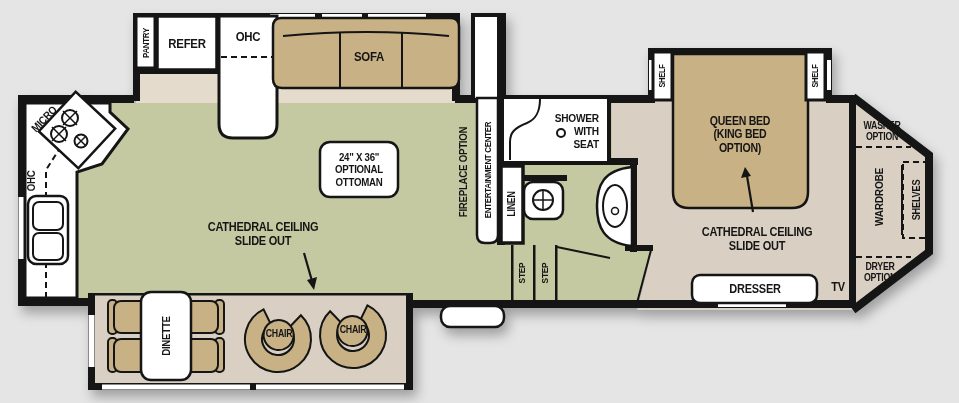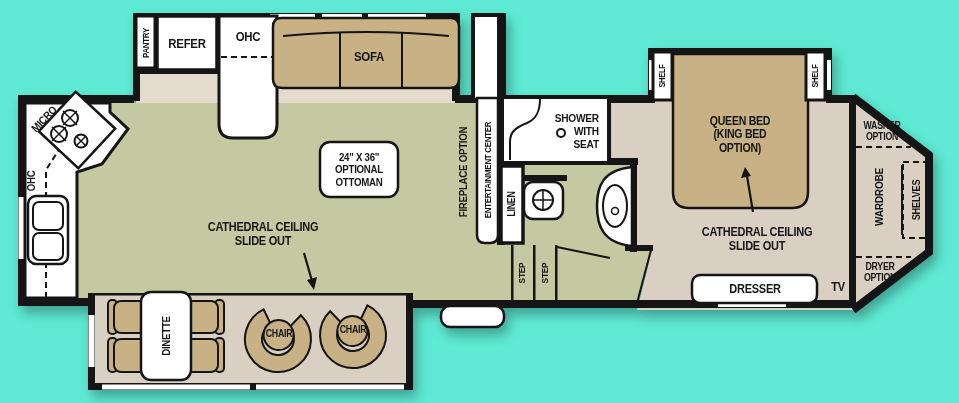--- a/index.html
+++ b/index.html
@@ -1,16 +1,16 @@
 <!DOCTYPE html>
 <html style="--floor-living: #c4c9a2; --floor-bedroom: #d9d0c3; --furniture: #c8b285; --counter: #e4dbcd; --wall: #151515; --fixture: #ffffff;"><head>
 <meta charset="utf-8">
 <style>
   html,body{margin:0;padding:0;background:#fff;}
-  #stage{position:relative;width:959px;height:403px;background:#5eead4;overflow:hidden;
+  #stage{position:relative;width:959px;height:403px;background:#e5e5e5;overflow:hidden;
          font-family:"Liberation Sans",sans-serif;}
   #plan-svg{position:absolute;left:0;top:0;filter:drop-shadow(4px 7px 6px rgba(0,0,0,.30));}
   .wall{fill:var(--wall);}
   .win{fill:#fff;}
   .fix{fill:var(--fixture);stroke:var(--wall);}
   .tan{fill:var(--furniture);stroke:var(--wall);}
   .lbl{position:absolute;font-weight:bold;color:#151515;white-space:pre-line;
        text-align:center;line-height:1.12;letter-spacing:-0.3px;z-index:5;}
   .h{transform:translate(-50%,-50%) scaleX(0.88);}
   .v{transform:translate(-50%,-50%) rotate(-90deg) scaleX(0.88);}

